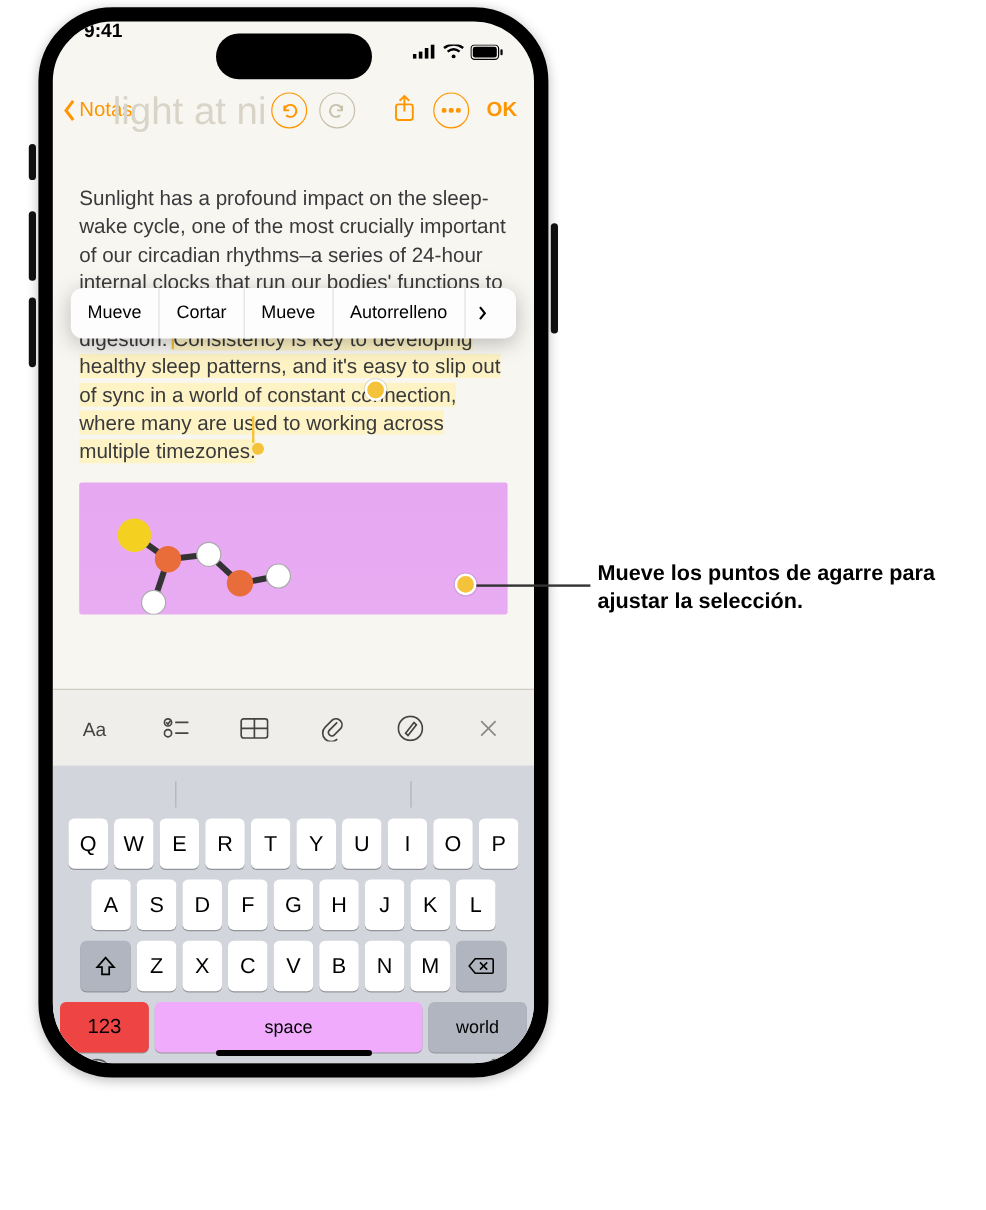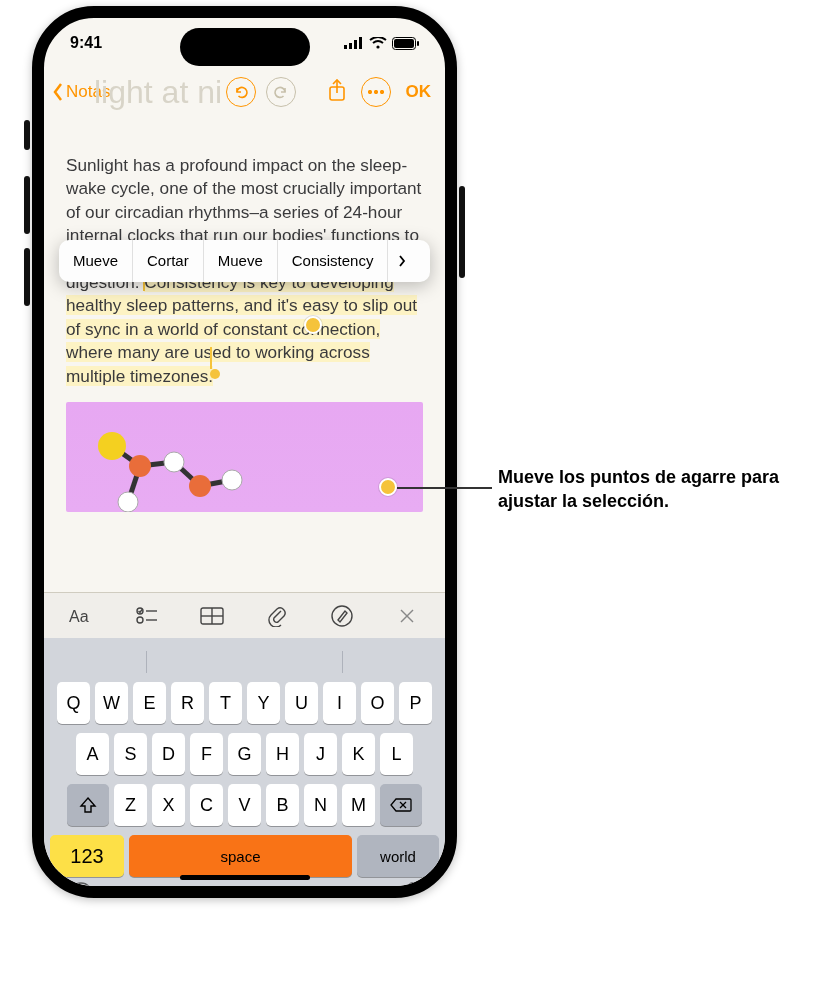--- a/index.html
+++ b/index.html
@@ -39,21 +39,20 @@
     height: 38px;
     background: #000;
     border-radius: 20px;
     z-index: 50;
   }
   .status-bar {
     position: absolute;
     top: 0; left: 0; right: 0;
     height: 50px;
     display: flex;
-    align-items: center;
     justify-content: space-between;
     padding: 0 26px;
     font-weight: 600;
     font-size: 16px;
     z-index: 40;
   }
   .status-icons { display:flex; align-items:center; gap:5px; }
   .status-icons svg { display:block; }
 
   .nav-bar {
@@ -138,21 +137,21 @@
     border-radius:2px;
     position:relative;
     overflow:hidden;
   }
   .mol { position:absolute; left:10px; bottom:-20px; }
 
   
   .format-bar {
     position:absolute;
     left:0; right:0;
-    height:46px;
+    height:64px;
     bottom:248px;
     background:#f0eeea;
     border-top:1px solid #d0ccc0;
     display:flex; align-items:center; justify-content:space-around;
     padding:0 6px;
     z-index:25;
   }
   .fmt-icon { width:40px; height:40px; display:flex; align-items:center; justify-content:center; }
   .fmt-icon svg { stroke:#444; fill:none; stroke-width:1.4; }
   .fmt-icon.close svg { stroke:#888; }
@@ -172,22 +171,22 @@
   .kb-row { display:flex; justify-content:center; gap:5px; margin-bottom:9px; }
   .key {
     background:#fff; border-radius:5px;
     box-shadow:0 1px 0 rgba(0,0,0,.3);
     width:33px; height:42px;
     display:flex; align-items:center; justify-content:center;
     font-size:18px; font-weight:400;
   }
   .key.fn { background:#b0b5bf; width:42px; }
   .key.fn svg { stroke:#000; fill:#000; }
-  .key.space { flex:1; background:#f97316; font-size:15px; }
-  .key.num { background:#fde047; width:74px; font-size:20px; }
+  .key.space { flex:1; background:#f0abfc; font-size:15px; }
+  .key.num { background:#ef4444; width:74px; font-size:17px; }
   .key.ret { background:#b0b5bf; width:82px; font-size:15px; }
   .kb-bottom { display:flex; gap:5px; padding:0 2px; }
   .kb-foot { display:flex; justify-content:space-between; padding:4px 20px 0 20px; }
   .kb-foot svg { stroke:#58595c; fill:none; stroke-width:1.3; }
 
   .home-indicator {
     position:absolute; bottom:6px; left:50%; transform:translateX(-50%);
     width:130px; height:5px; border-radius:3px; background:#000;
   }
 
@@ -279,21 +278,21 @@
     <div class="ok-btn">OK</div>
   </div>
 
   <div class="content">
     <div class="text-body">
       <span>Sunlight has a profound impact on the sleep-wake cycle, one of the most crucially important of our circadian rhythms–a series of 24-hour internal clocks that run our bodies' functions to optimize everything from wakefulness to digestion. </span><span class="highlight-wrap"><span class="grab start"></span><span class="grab-stick stick-start"></span><span class="hl-line">Consistency is key to developing healthy sleep patterns, and it's easy to slip out of sync in a world of constant connection, where many are used to working across multiple timezones.</span><span class="grab-stick stick-end" style="right:0;"></span><span class="grab end"></span></span>
       <div class="context-menu">
         <div class="ctx-item">Mueve</div>
         <div class="ctx-item">Cortar</div>
         <div class="ctx-item">Mueve</div>
-        <div class="ctx-item">Consistency</div>
+        <div class="ctx-item">Autorrelleno</div>
         <div class="ctx-item arrow">
           <svg width="8" height="14" viewBox="0 0 8 14">
               <polyline points="2,2 6,7 2,12" stroke="#000" stroke-width="1.8" fill="none"></polyline>
             </svg>
         </div>
       </div>
     </div>
     <div class="img-placeholder">
       <svg class="mol" width="170" height="110" viewBox="0 0 170 110">
         <line x1="36" y1="24" x2="64" y2="44" stroke="#333" stroke-width="5"></line>

